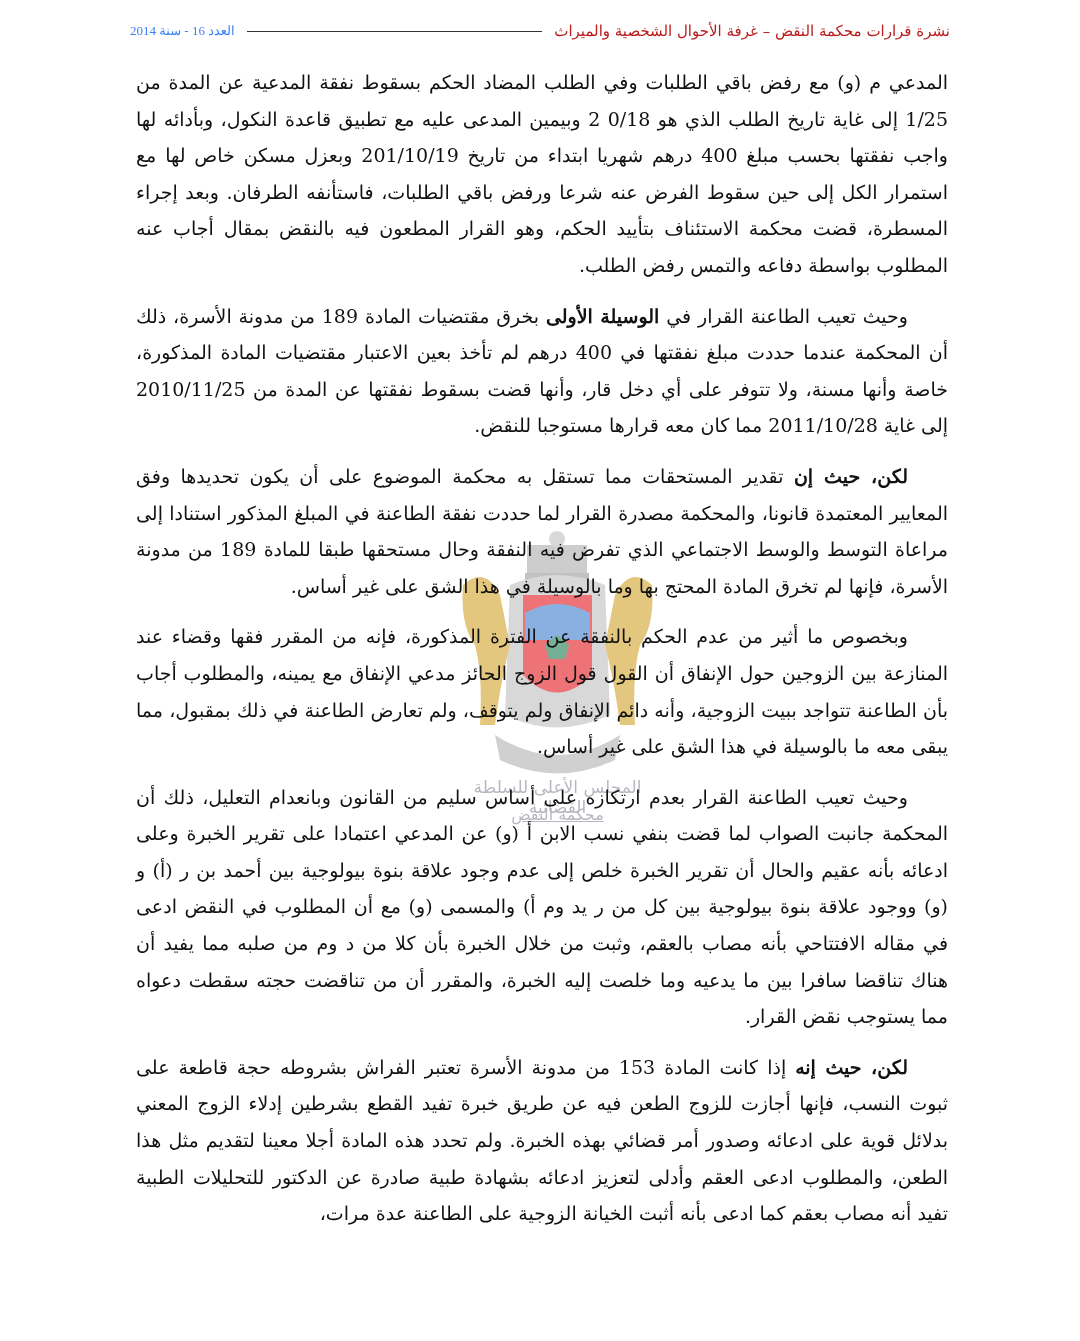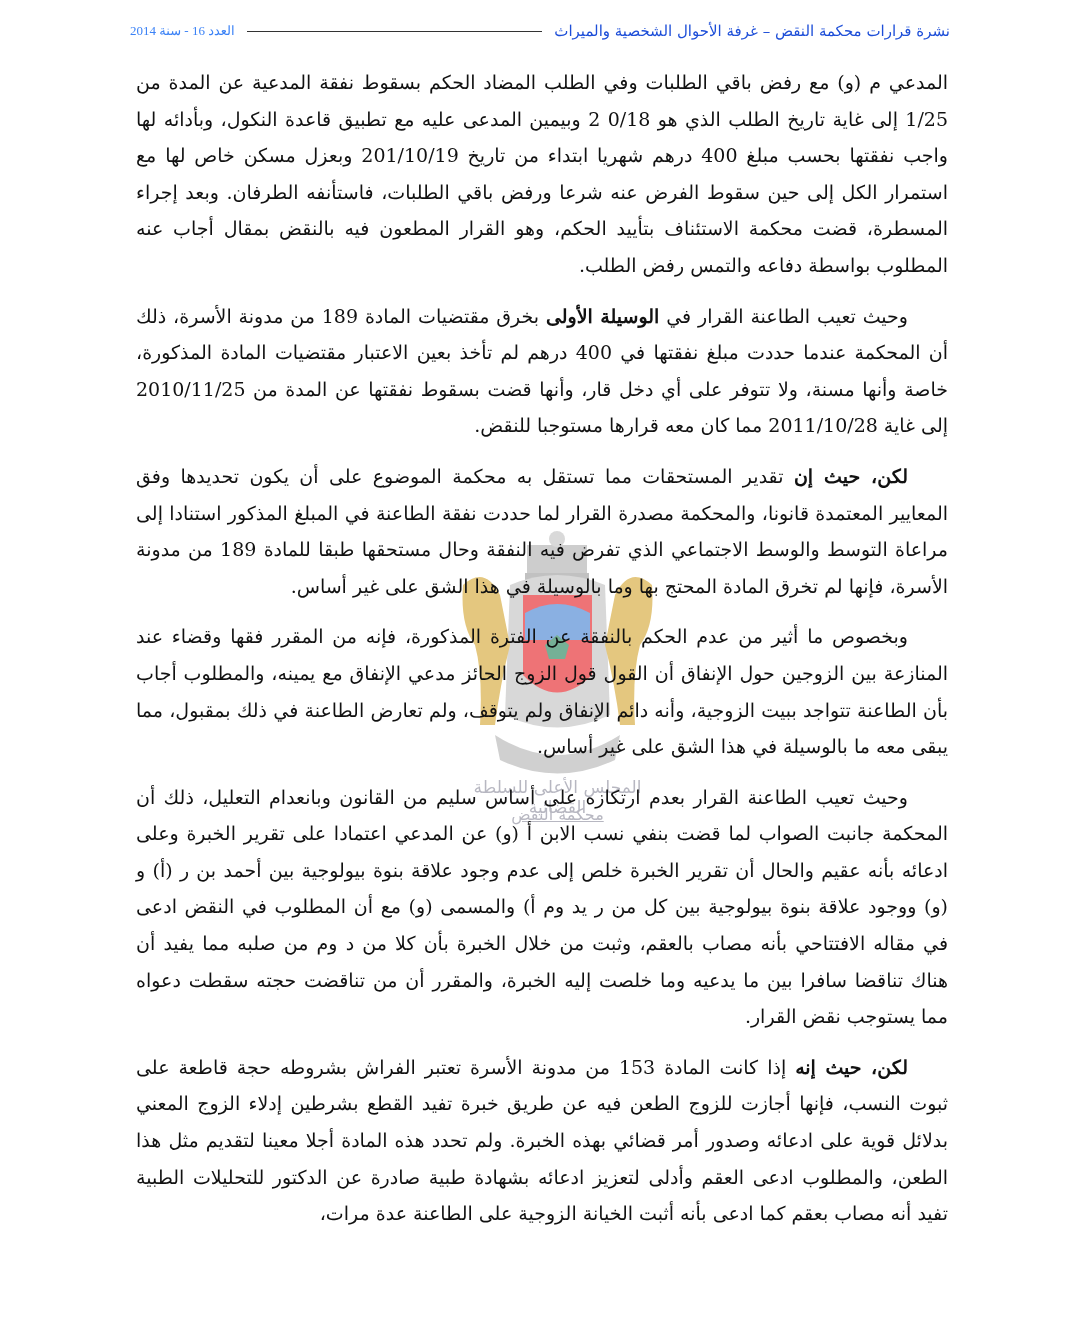--- a/index.html
+++ b/index.html
@@ -1,20 +1,20 @@
 <!DOCTYPE html>
 <html><head>
 <meta charset="utf-8">
 <style>
   html, body { margin: 0; padding: 0; background: #ffffff; }
   body { width: 1080px; height: 1341px; position: relative; overflow: hidden;
          font-family: "DejaVu Serif", serif; color: #111; }
   .header { position: absolute; top: 16px; left: 130px; right: 130px; height: 30px;
             display: flex; flex-direction: row; align-items: center; direction: rtl; }
-  .header-title { font-size: 15px; white-space: nowrap; color: #1d4ed8; }
+  .header-title { font-size: 15px; white-space: nowrap; color: #b91c1c; }
   .header-rule { flex: 1; height: 0; border-top: 1.5px solid #333; margin: 0 12px; }
   .header-issue { font-size: 13px; white-space: nowrap; color: #3b82f6; font-family: "Liberation Serif", serif; }
   .page { position: absolute; top: 64px; left: 132px; right: 132px; direction: rtl; }
   .para { font-size: 19px; line-height: 36.6px; text-align: justify; margin: 0 0 14px 4px; }
   .para.indent { text-indent: 40px; }
   .para b { font-weight: bold; }
   .watermark { position: absolute; left: 455px; top: 525px; width: 205px; height: 320px;
                opacity: 0.7; pointer-events: none; }
   .wm-text { position: absolute; left: 0; width: 100%; text-align: center;
              font-family: "DejaVu Sans", sans-serif; color: #9a9aa8; direction: rtl; }

